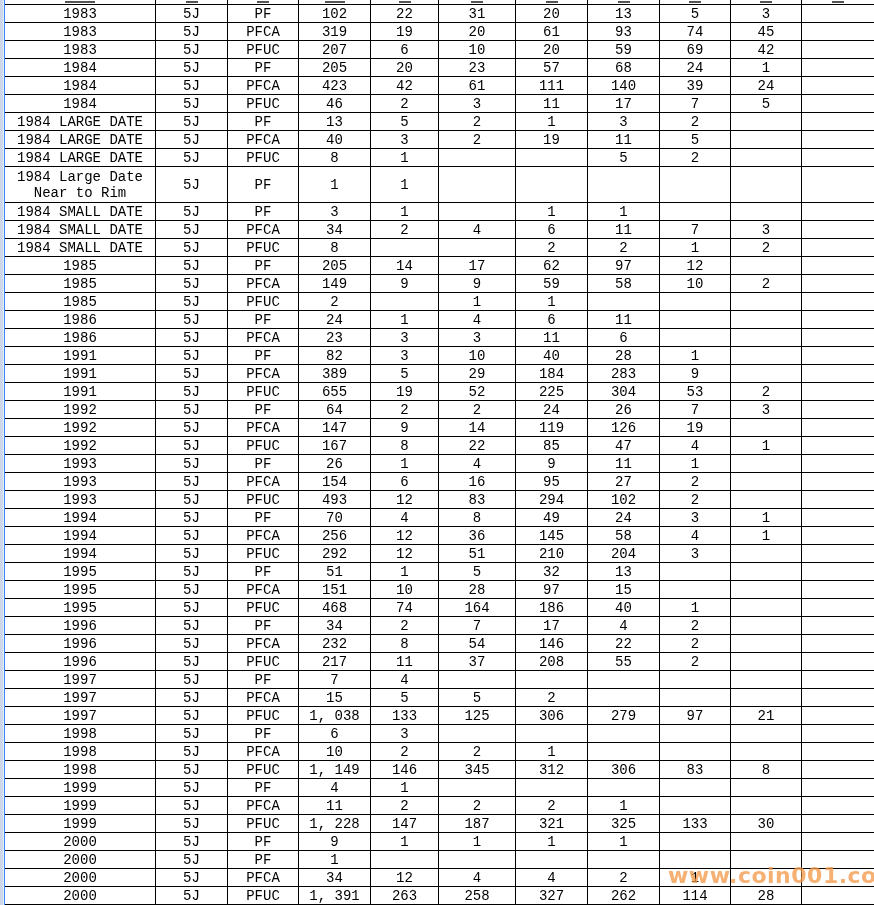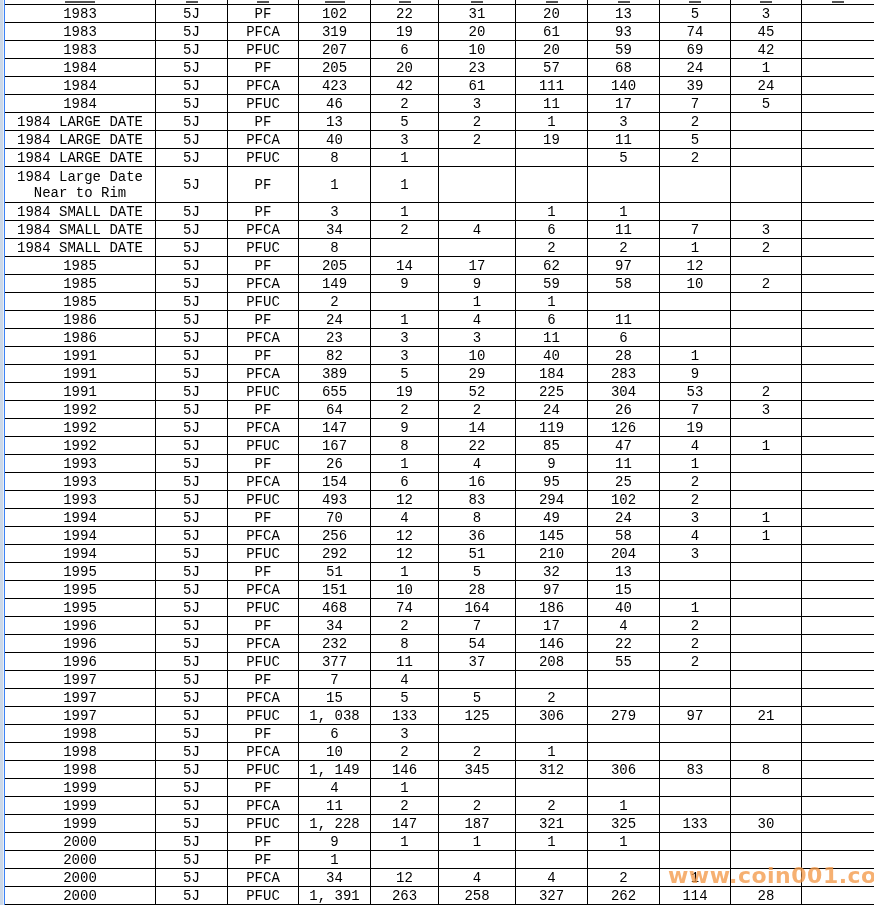--- a/index.html
+++ b/index.html
@@ -419,21 +419,21 @@
         <div class="cell"></div>
       </div>
       <div class="row">
         <div class="cell">1993</div>
         <div class="cell">5J</div>
         <div class="cell">PFCA</div>
         <div class="cell">154</div>
         <div class="cell">6</div>
         <div class="cell">16</div>
         <div class="cell">95</div>
-        <div class="cell">25</div>
+        <div class="cell">27</div>
         <div class="cell">2</div>
         <div class="cell"></div>
         <div class="cell"></div>
       </div>
       <div class="row">
         <div class="cell">1993</div>
         <div class="cell">5J</div>
         <div class="cell">PFUC</div>
         <div class="cell">493</div>
         <div class="cell">12</div>
@@ -545,21 +545,21 @@
         <div class="cell">146</div>
         <div class="cell">22</div>
         <div class="cell">2</div>
         <div class="cell"></div>
         <div class="cell"></div>
       </div>
       <div class="row">
         <div class="cell">1996</div>
         <div class="cell">5J</div>
         <div class="cell">PFUC</div>
-        <div class="cell">377</div>
+        <div class="cell">217</div>
         <div class="cell">11</div>
         <div class="cell">37</div>
         <div class="cell">208</div>
         <div class="cell">55</div>
         <div class="cell">2</div>
         <div class="cell"></div>
         <div class="cell"></div>
       </div>
       <div class="row">
         <div class="cell">1997</div>

